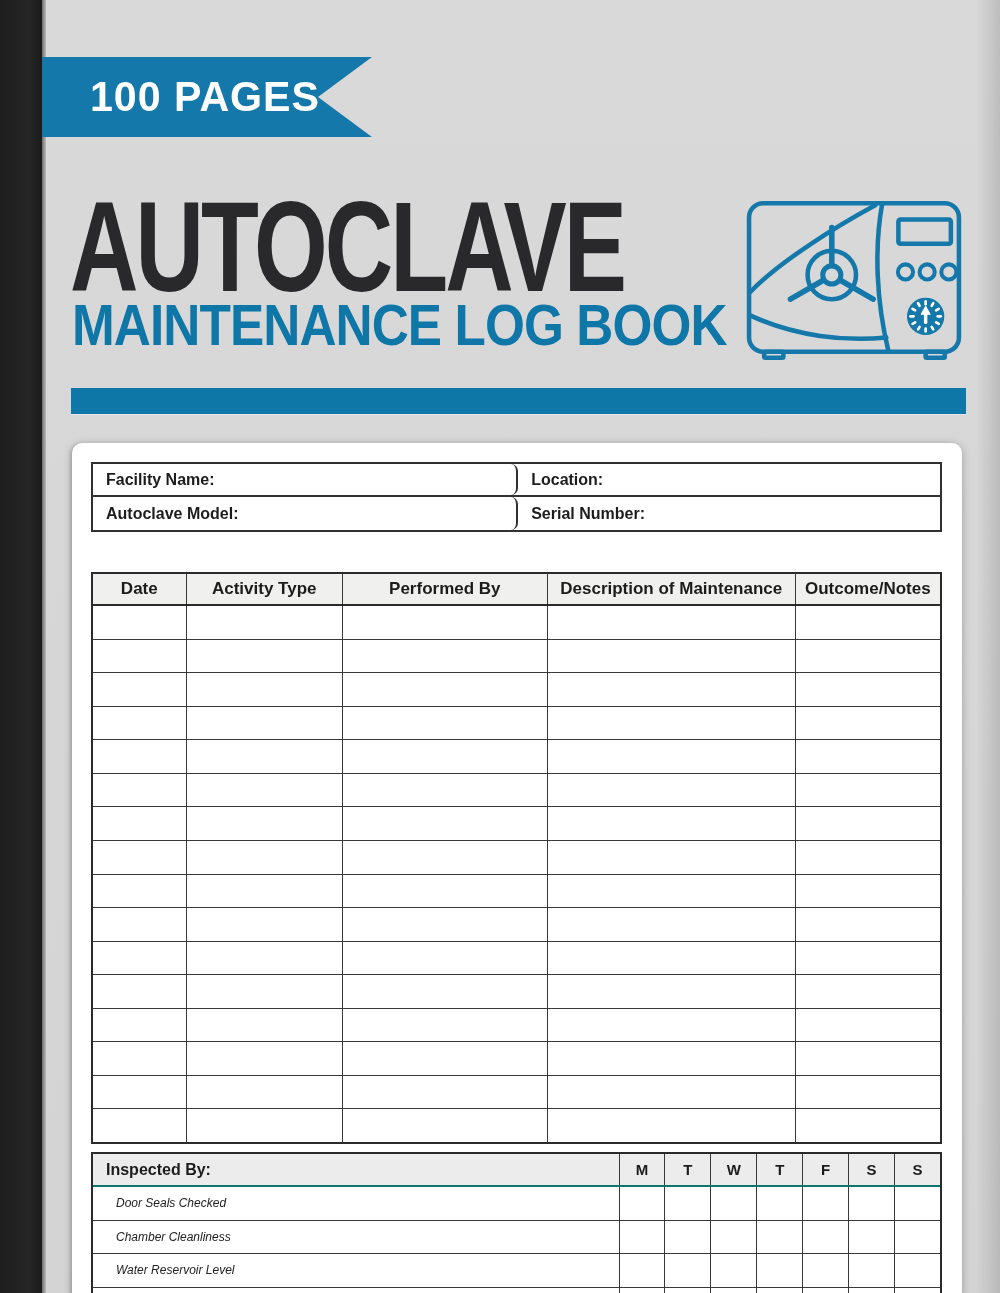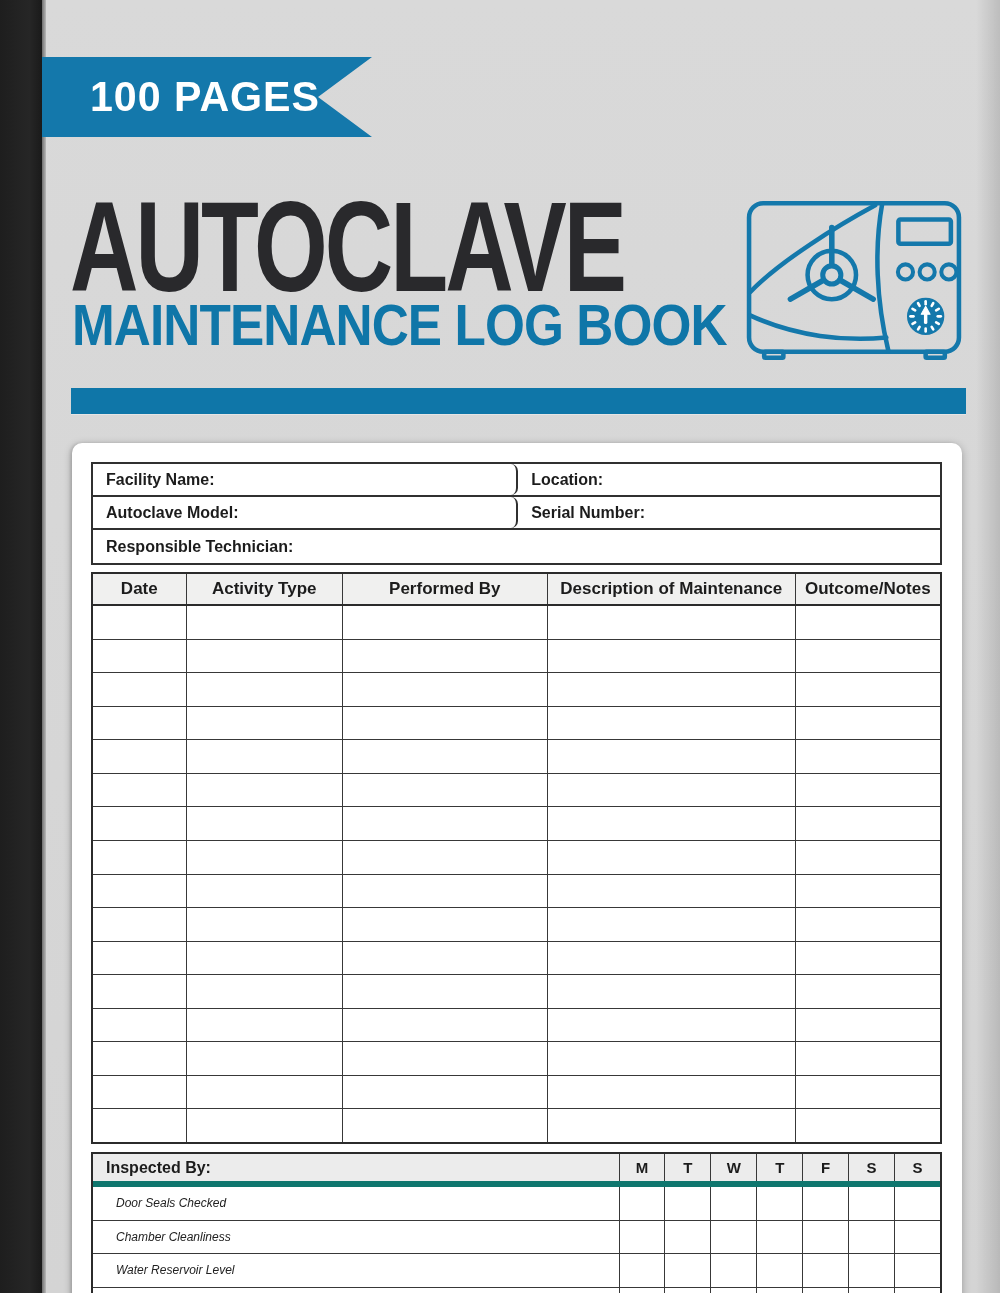--- a/index.html
+++ b/index.html
@@ -105,21 +105,21 @@
   .log-row:last-child { border-bottom: none; }
   .log-cell { border-right: 1.8px solid #383838; }
   .log-cell:last-child { border-right: none; }
 
   
   .inspection-table {
     position: absolute; left: 19px; top: 709px; width: 851px;
     border: 2px solid #2b2b2b; border-bottom: none; background: #ffffff;
   }
   .insp-grid { display: grid; grid-template-columns: 62.05% repeat(7, 1fr); }
-  .insp-header { height: 33px; background: #ececec; border-bottom: 6px solid #0f766e; }
+  .insp-header { height: 33px; background: #ececec; border-bottom: 2px solid #0f766e; }
   .insp-header-label {
     display: flex; align-items: center; padding-left: 13px;
     font-size: 16px; font-weight: bold; color: #1c1c1c;
   }
   .insp-day-cell {
     display: flex; align-items: center; justify-content: center;
     font-size: 15px; font-weight: bold; color: #1c1c1c;
     border-left: 1.8px solid #383838;
   }
   .insp-row { height: 33.5px; border-bottom: 1.8px solid #383838; }
@@ -197,23 +197,20 @@
 
     <div class="info-table">
       <div class="info-row">
         <div class="info-cell half">Facility Name:</div>
         <div class="info-cell half2">Location:</div>
       </div>
       <div class="info-row">
         <div class="info-cell half">Autoclave Model:</div>
         <div class="info-cell half2">Serial Number:</div>
       </div>
-      <div class="info-row">
-        <div class="info-cell full">Responsible Technician:</div>
-      </div>
     </div>
 
     <div class="log-table">
       <div class="log-header">
         <div class="log-header-cell">Date</div>
         <div class="log-header-cell">Activity Type</div>
         <div class="log-header-cell">Performed By</div>
         <div class="log-header-cell">Description of Maintenance</div>
         <div class="log-header-cell">Outcome/Notes</div>
       </div>

